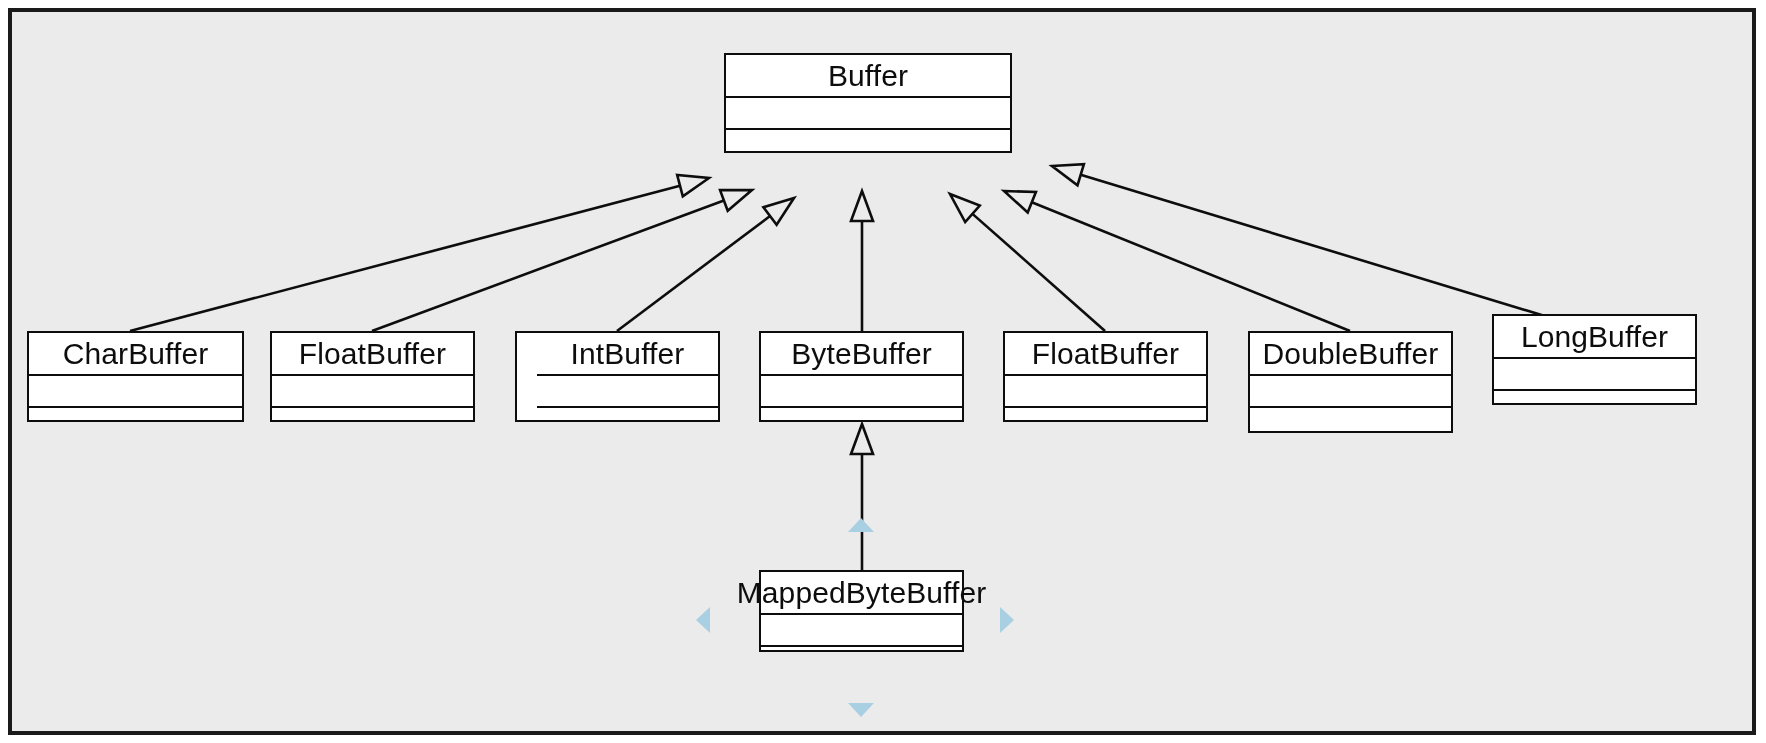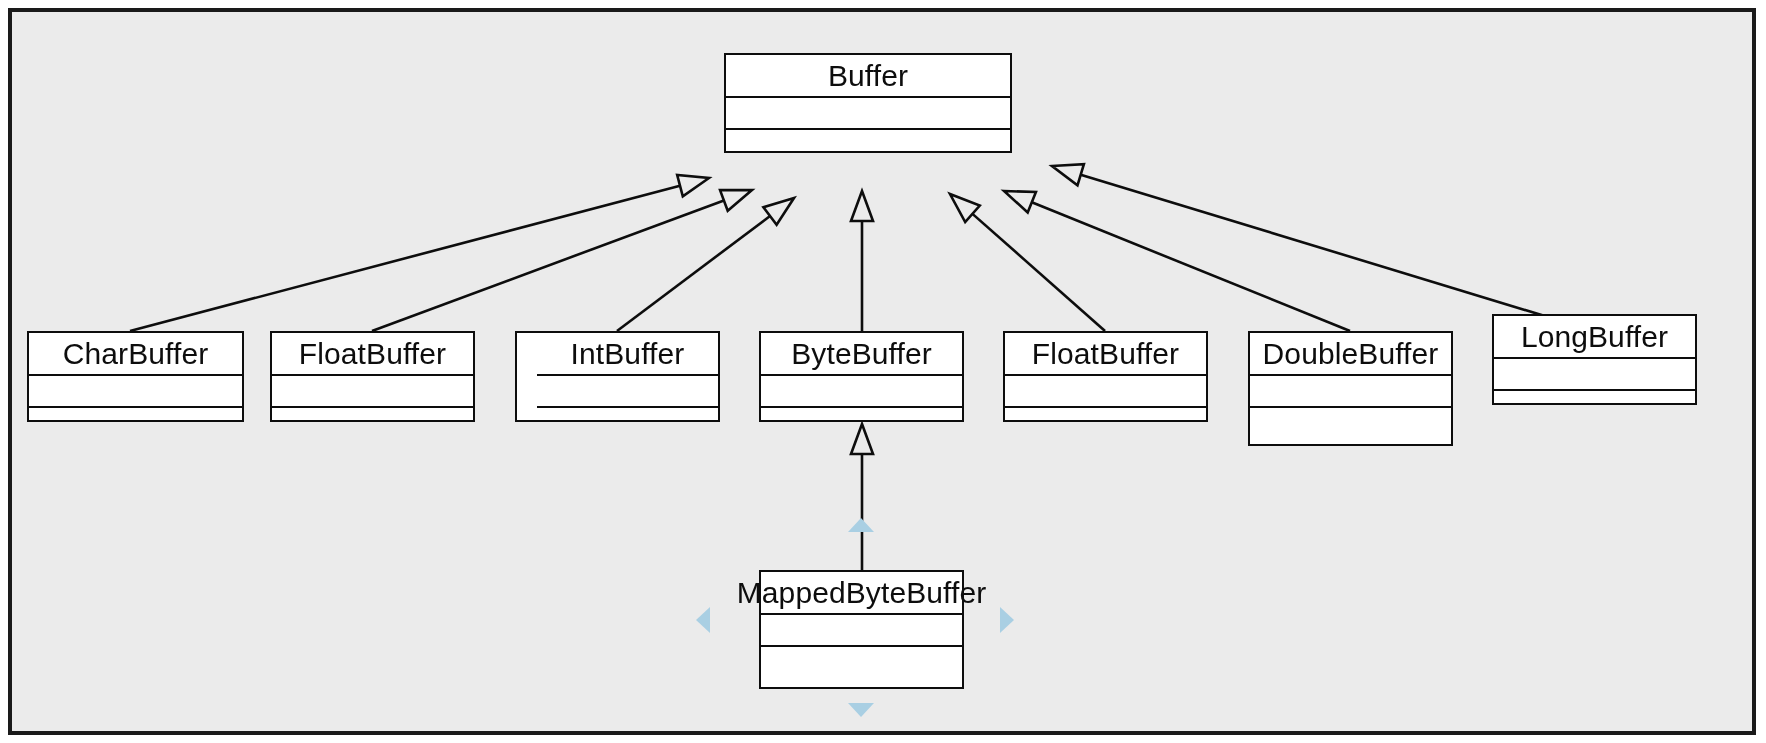--- a/index.html
+++ b/index.html
@@ -144,33 +144,33 @@
     <div class="uml-attrs"></div>
     <div class="uml-ops"></div>
   </div>
 
   <div class="uml-class" style="left: 1003px; top: 331px; width: 205px; height: 91px;">
     <div class="uml-title">FloatBuffer</div>
     <div class="uml-attrs"></div>
     <div class="uml-ops"></div>
   </div>
 
-  <div class="uml-class" style="left: 1248px; top: 331px; width: 205px; height: 115px;">
+  <div class="uml-class" style="left: 1248px; top: 331px; width: 205px; height: 102px;">
     <div class="uml-title">DoubleBuffer</div>
     <div class="uml-attrs"></div>
     <div class="uml-ops"></div>
   </div>
 
   <div class="uml-class" style="left: 1492px; top: 314px; width: 205px; height: 91px;">
     <div class="uml-title">LongBuffer</div>
     <div class="uml-attrs"></div>
     <div class="uml-ops"></div>
   </div>
 
-  <div class="uml-class" style="left: 759px; top: 570px; width: 205px; height: 119px;">
+  <div class="uml-class" style="left: 759px; top: 570px; width: 205px; height: 82px;">
     <div class="uml-title">MappedByteBuffer</div>
     <div class="uml-attrs"></div>
     <div class="uml-ops"></div>
   </div>
 
   <div class="nav-arrow up" style="left: 848px; top: 518px;"></div>
   <div class="nav-arrow left" style="left: 696px; top: 607px;"></div>
   <div class="nav-arrow right" style="left: 1000px; top: 607px;"></div>
   <div class="nav-arrow down" style="left: 848px; top: 703px;"></div>
 

